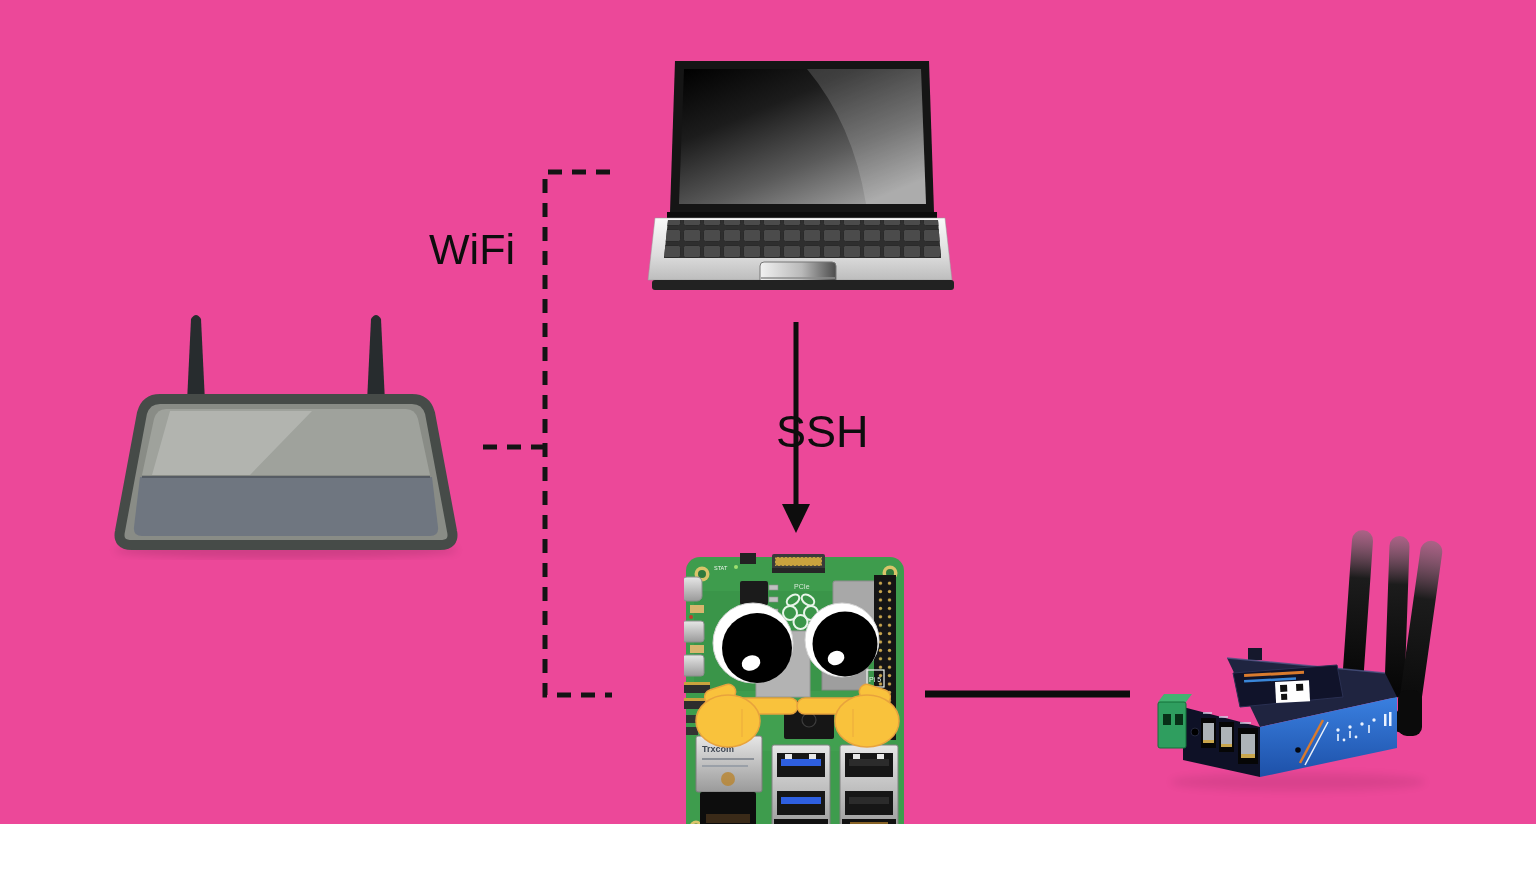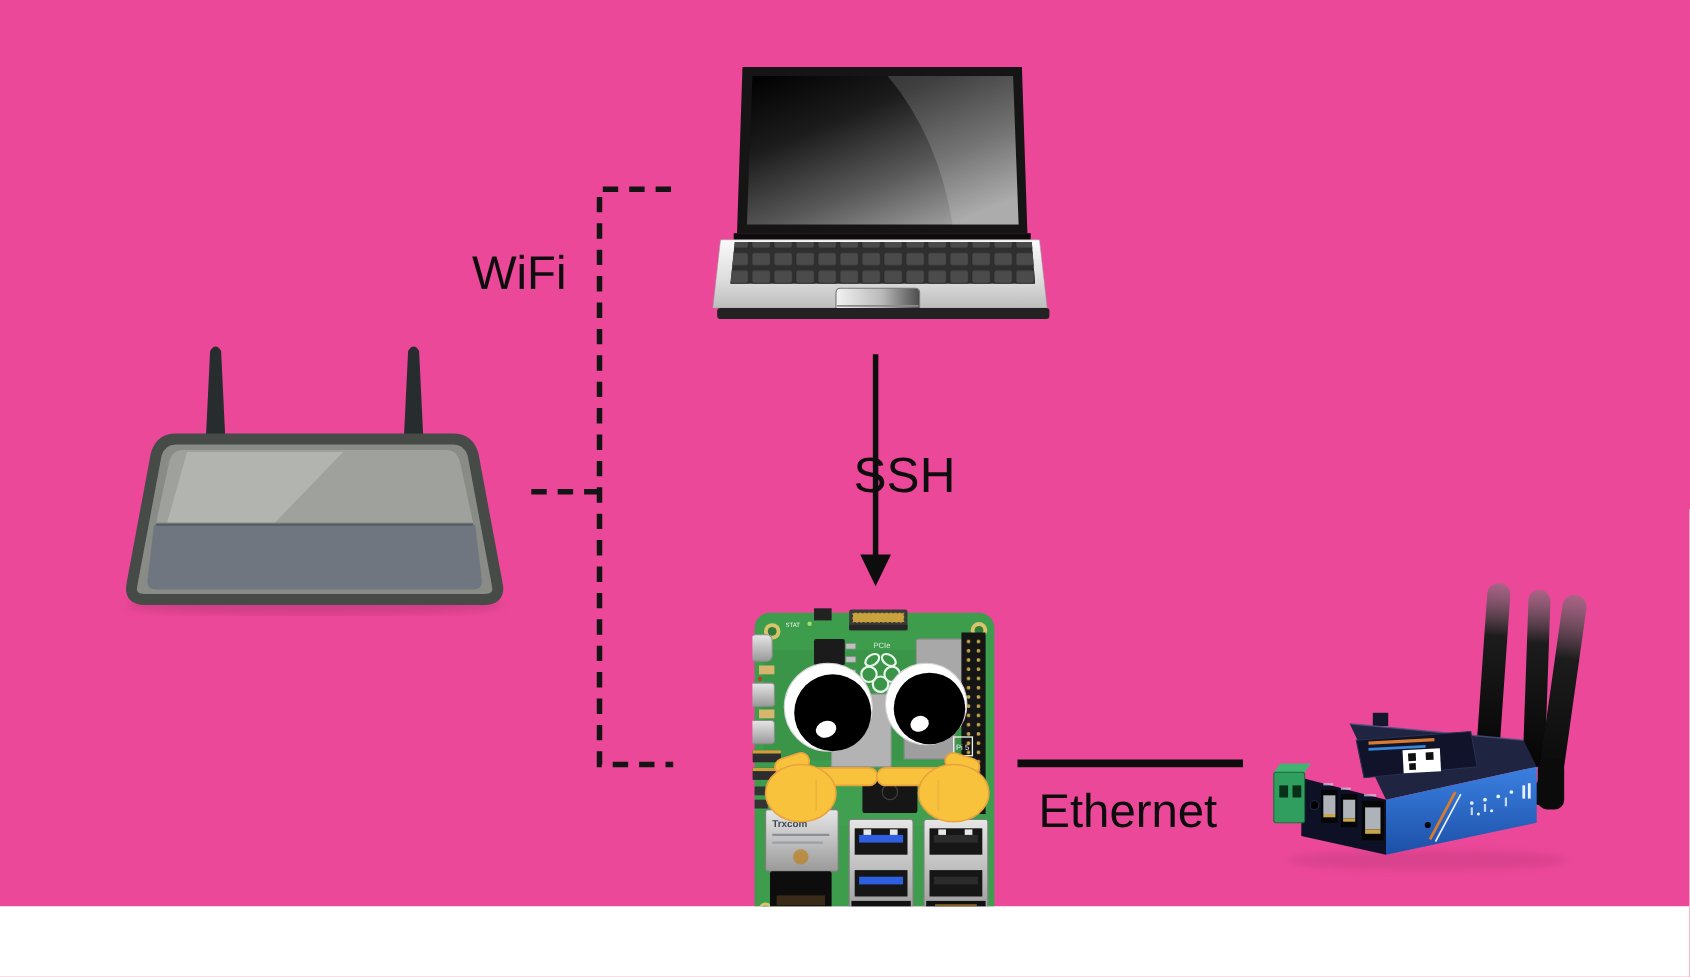--- a/index.html
+++ b/index.html
@@ -25,21 +25,20 @@
     </g>
     <g>
       <line x1="796" y1="322" x2="796" y2="507" stroke="#0d0d0d" stroke-width="5"></line>
       <polygon points="796,533 782,504 810,504" fill="#0d0d0d"></polygon>
     </g>
     <line x1="925" y1="694" x2="1130" y2="694" stroke="#0d0d0d" stroke-width="7"></line>
   </svg>
 
   <div class="conn-label" id="wifi-label">WiFi</div>
   <div class="conn-label" id="ssh-label">SSH</div>
-  <div class="conn-label" id="ethernet-label">Ethernet</div>
 
   <svg class="device" style="left:100px;top:305px" width="365" height="255" viewBox="0 0 365 255">
     <defs>
       <filter id="f-rt" x="-40%" y="-40%" width="180%" height="180%">
           <feGaussianBlur stdDeviation="4"></feGaussianBlur>
         </filter>
     </defs>
     <ellipse cx="186" cy="245" rx="172" ry="9" fill="#000" opacity="0.12" filter="url(#f-rt)"></ellipse>
     <path d="M87,97 L91,14 Q96,6 101,14 L105,97 Z" fill="#272c2e"></path>
     <path d="M267,97 L271,14 Q276,6 281,14 L285,97 Z" fill="#272c2e"></path>

